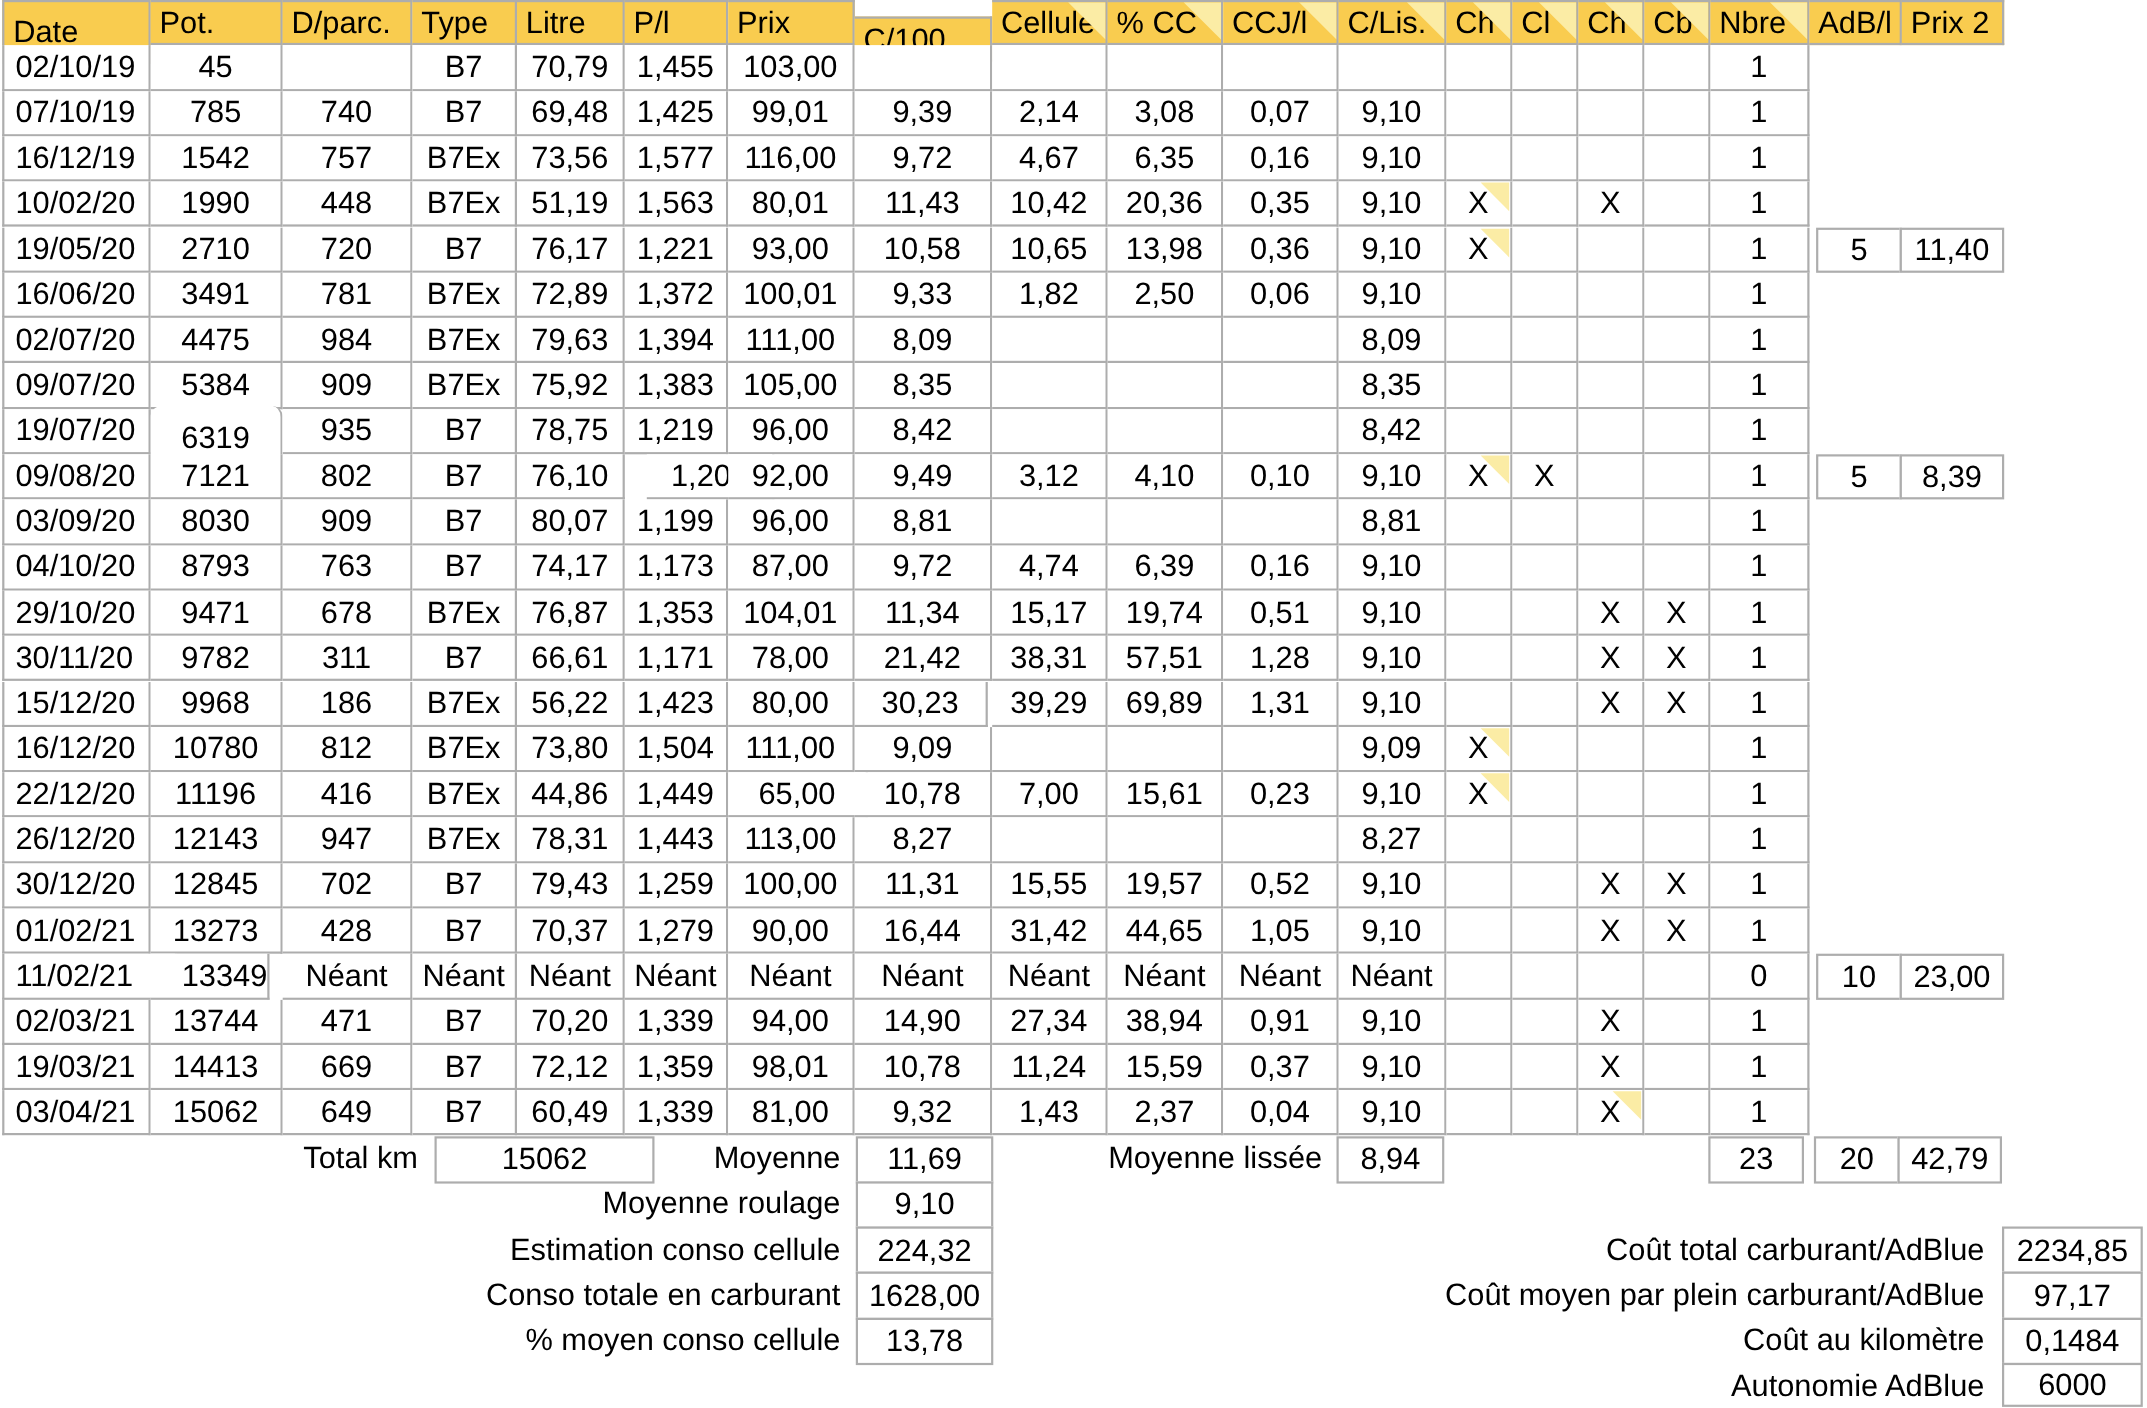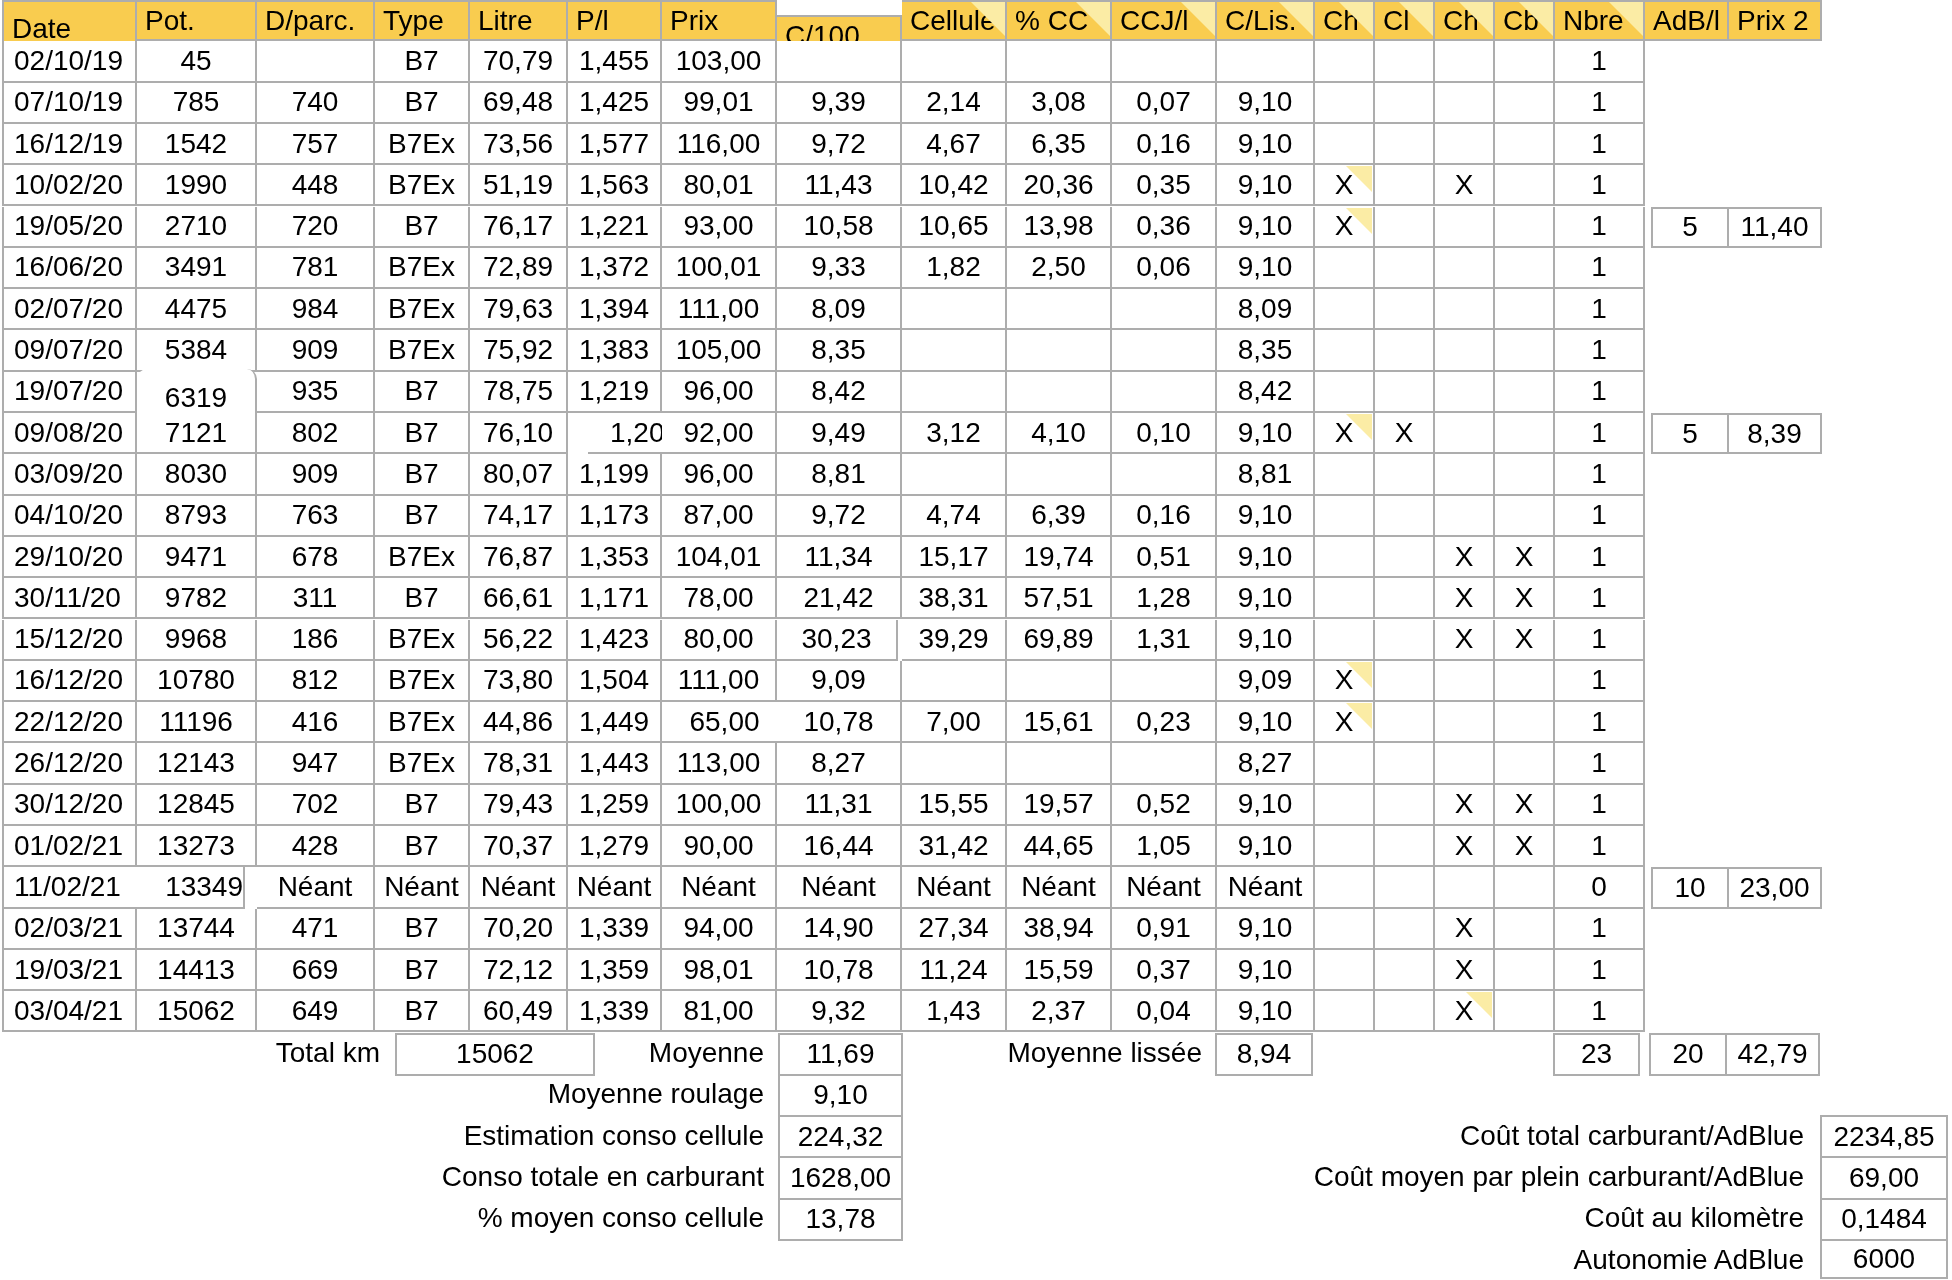--- a/index.html
+++ b/index.html
@@ -1191,21 +1191,21 @@
     <div class="cell lab" style="left: 1000px; top: 1115.1px; width: 812px; height: 41.3px;">
       <span>Coût total carburant/AdBlue</span>
     </div>
     <div class="cell box" style="left: 1820px; top: 1115.1px; width: 128px; height: 43.3px;">
       <span>2234,85</span>
     </div>
     <div class="cell lab" style="left: 1000px; top: 1156.4px; width: 812px; height: 41.3px;">
       <span>Coût moyen par plein carburant/AdBlue</span>
     </div>
     <div class="cell box" style="left: 1820px; top: 1156.4px; width: 128px; height: 43.3px;">
-      <span>69,00</span>
+      <span>97,17</span>
     </div>
     <div class="cell lab" style="left: 1000px; top: 1197.7px; width: 812px; height: 41.3px;">
       <span>Coût au kilomètre</span>
     </div>
     <div class="cell box" style="left: 1820px; top: 1197.7px; width: 128px; height: 43.3px;">
       <span>0,1484</span>
     </div>
     <div class="cell lab" style="left: 1000px; top: 1239px; width: 812px; height: 41.3px;">
       <span>Autonomie AdBlue</span>
     </div>

